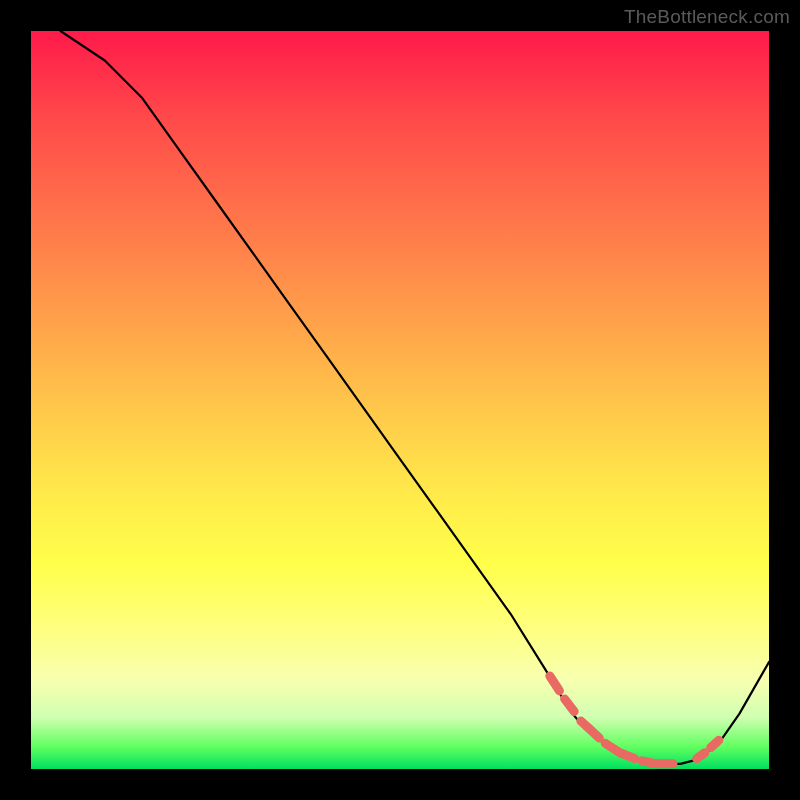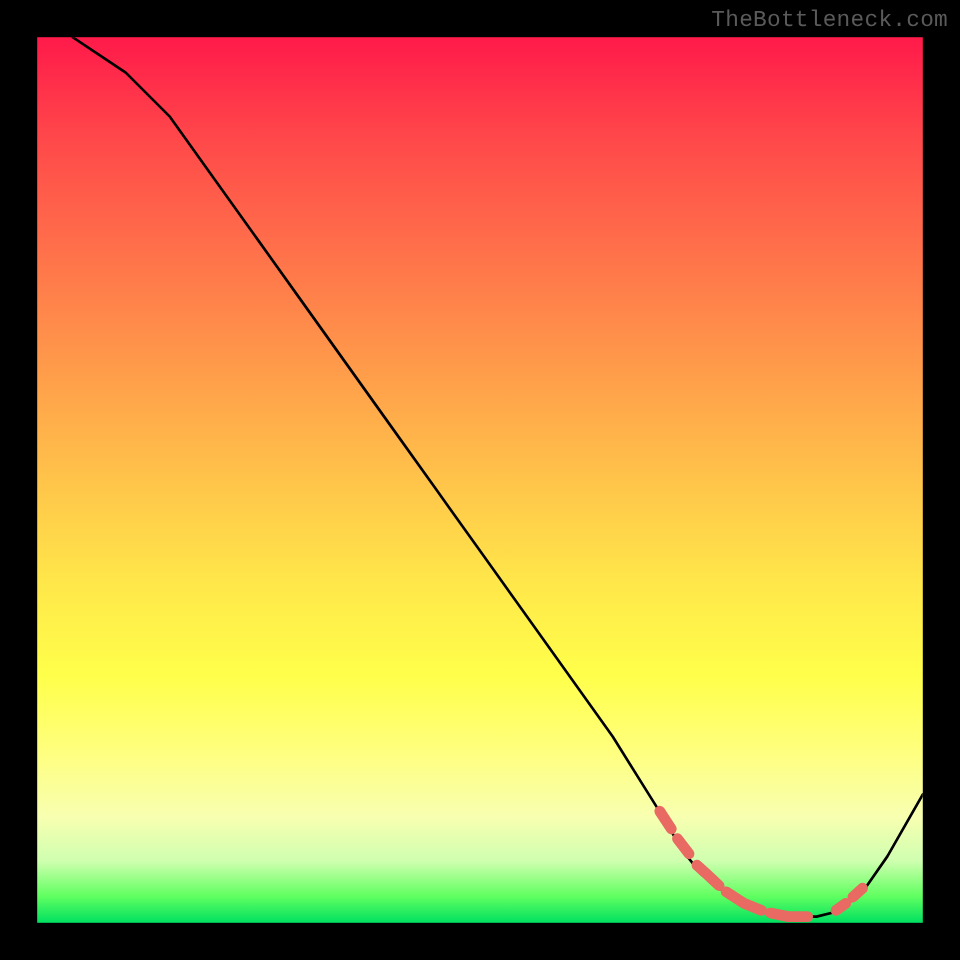--- a/index.html
+++ b/index.html
@@ -34,21 +34,20 @@
     );
   }
   .watermark {
     position: absolute;
     top: 6px;
     right: 10px;
     color: #5a5a5a;
     font-size: 19px;
     font-weight: 500;
     letter-spacing: 0.2px;
-    font-family: Liberation Mono, monospace;
   }
   svg.curve {
     position: absolute;
     left: 0; top: 0;
     width: 100%; height: 100%;
     pointer-events: none;
   }
 </style>
 </head>
 <body>

